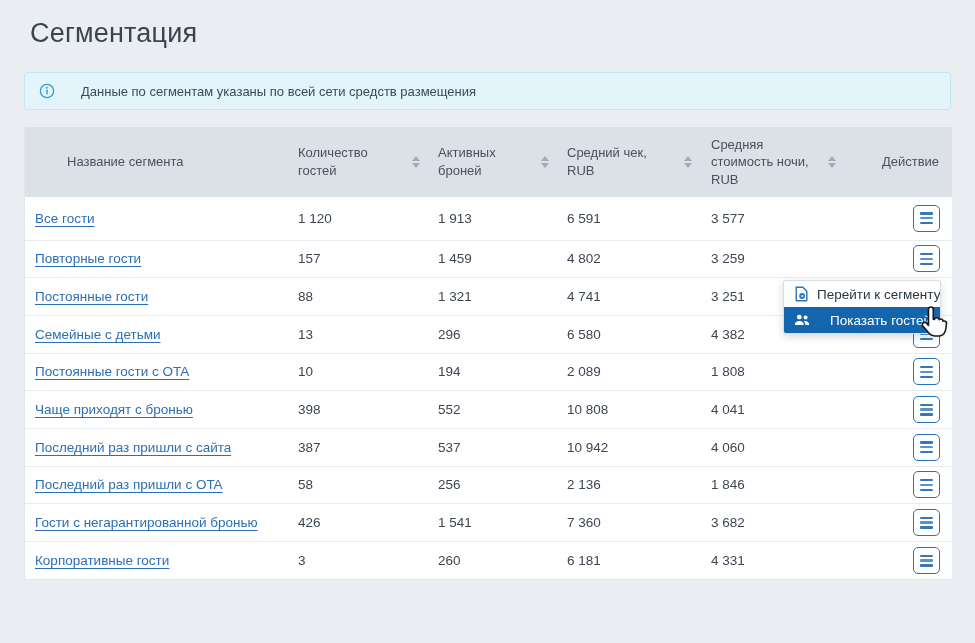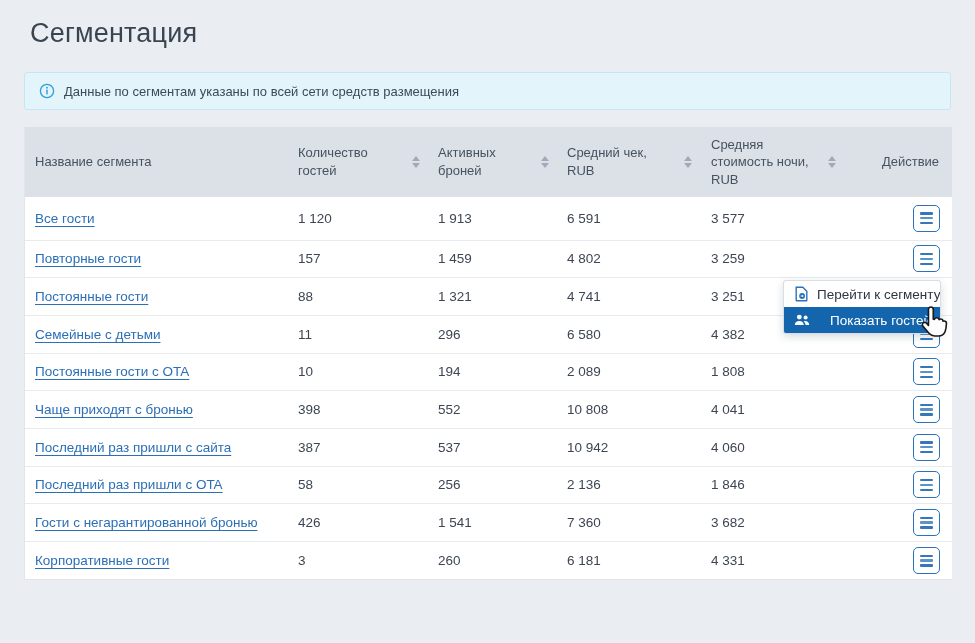--- a/index.html
+++ b/index.html
@@ -11,38 +11,38 @@
     color:#3d4653;
     overflow:hidden;
   }
   .page-title {
     position:absolute; left:30px; top:18px;
     font-size:27px; font-weight:400; color:#3a4450; letter-spacing:.2px;
   }
   .banner {
     position:absolute; left:24px; top:72px; width:927px; height:38px;
     background:#e3f4fb; border:1px solid #c3e7f4; border-radius:3px;
-    display:flex; align-items:center; padding:0 14px; gap:9px;
+    display:flex; align-items:center; padding:0 14px; gap:26px;
   }
   .banner-text { font-size:13px; color:#3c4a59; }
   .table-wrap {
     position:absolute; left:24px; top:127px; width:927px;
     background:#fff; border:1px solid #e2e6ea; border-top:none;
   }
   table { width:100%; border-collapse:collapse; table-layout:fixed; }
   col.c1{width:263px} col.c2{width:140px} col.c3{width:129px}
   col.c4{width:144px} col.c5{width:170px} col.c6{width:81px}
   thead th {
     background:#dce1e7; height:70px; font-weight:400; font-size:13px;
     color:#46525f; text-align:left; padding:0 8px 0 10px; vertical-align:middle;
     line-height:1.35;
   }
   th .th-inner { display:flex; align-items:center; }
   th .th-label { max-width:108px; }
-  th.th-name .th-label { max-width:none; }
+  th.th-name .th-label { max-width:none;margin-left:32px; }
   th.th-action .th-inner { justify-content:center; padding-right:4px; }
   .sort { display:inline-flex; flex-direction:column; gap:2px; margin-left:9px; cursor:pointer; }
   .sort .tri-up { width:0; height:0; border-left:4px solid transparent; border-right:4px solid transparent; border-bottom:5px solid #9fabba; }
   .sort .tri-down { width:0; height:0; border-left:4px solid transparent; border-right:4px solid transparent; border-top:5px solid #9fabba; }
   tbody td {
     height:37.7px; border-top:1px solid #e8ebee; font-size:13.5px;
     padding:0 8px 0 10px; color:#3d4653; background:#fff;
   }
   tbody tr:first-child td { border-top:none; height:43px; }
   td.c-name a { color:#2b6fb6; text-decoration:underline; text-underline-offset:3px; font-size:13.5px; }
@@ -185,21 +185,21 @@
       <button class="act-btn">
         <span class="hb"></span>
               <span class="hb"></span>
               <span class="hb"></span>
       </button>
     </td>
   </tr>
 
   <tr>
     <td class="c-name"><a href="#">Семейные с детьми</a></td>
-    <td class="c-num">11</td>
+    <td class="c-num">13</td>
     <td class="c-num">296</td>
     <td class="c-num">6 580</td>
     <td class="c-num">4 382</td>
     <td class="c-act">
       <button class="act-btn">
         <span class="hb"></span>
               <span class="hb"></span>
               <span class="hb"></span>
       </button>
     </td>

